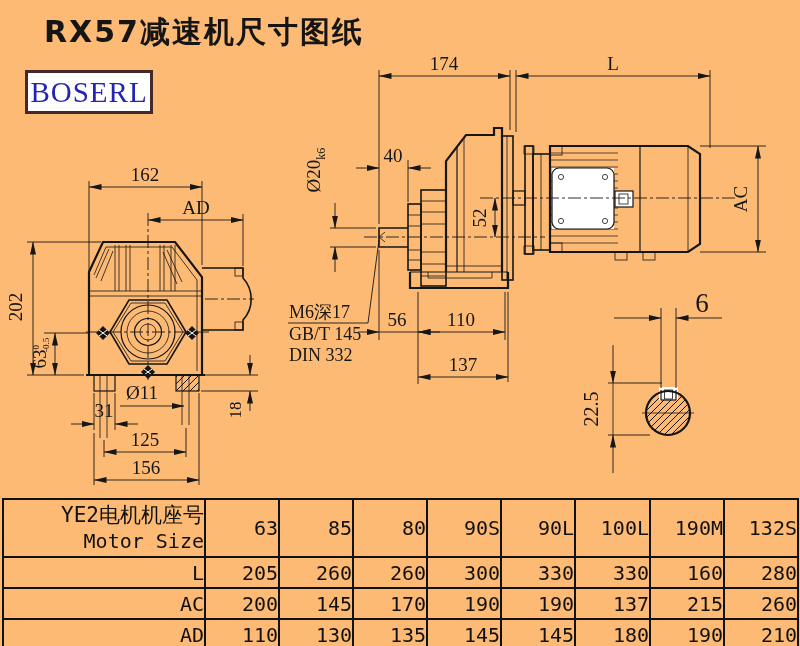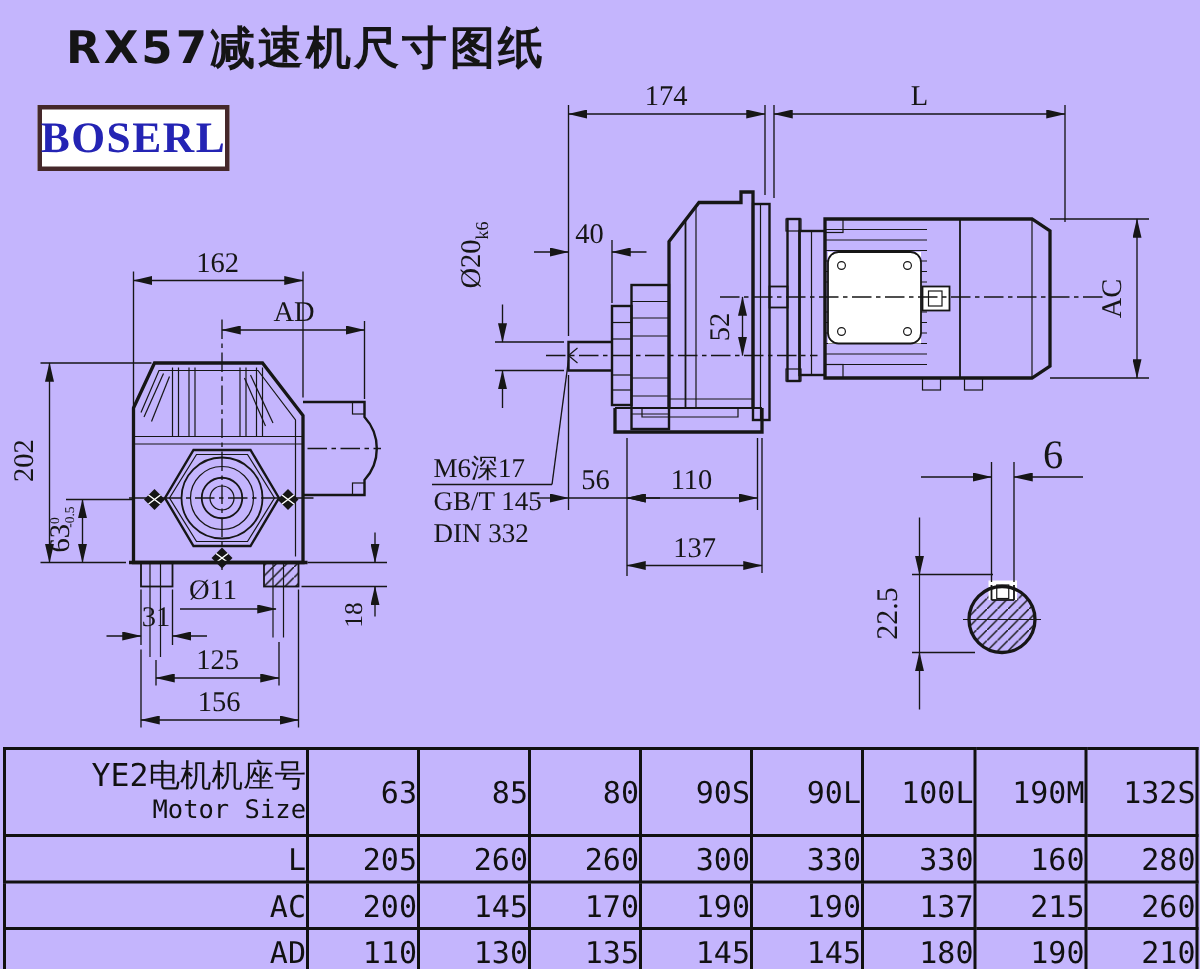--- a/index.html
+++ b/index.html
@@ -1,41 +1,41 @@
 <!DOCTYPE html>
 <html><head>
 <meta charset="utf-8">
 <style>
   html,body{margin:0;padding:0;background:#fff;}
-  #app{position:relative;width:800px;height:646px;background:#c4b5fd;overflow:hidden;
+  #app{position:relative;width:800px;height:646px;background:#fdba74;overflow:hidden;
        font-family:"Liberation Serif",serif;}
   #page-title{position:absolute;left:44px;top:12px;font-size:30px;font-weight:bold;
        color:#151515;letter-spacing:2px;font-family:"DejaVu Sans",sans-serif;white-space:nowrap;}
   #brand{position:absolute;left:25px;top:70px;width:122px;height:38px;
        border:3px solid #45282a;background:#fff;display:flex;align-items:center;justify-content:center;}
-  #brand span{font-family:"Liberation Serif",serif;font-weight:bold;font-size:29px;color:#2424b4;
+  #brand span{font-family:"Liberation Serif",serif;font-weight:normal;font-size:29px;color:#2424b4;
        letter-spacing:1px;line-height:1;}
   svg{position:absolute;left:0;top:0;}
   svg line,svg path,svg rect,svg circle,svg polygon,svg polyline{stroke:#161616;fill:none;stroke-width:1;}
   .o2{stroke-width:2.2;} .o16{stroke-width:1.6;} .o12{stroke-width:1.2;}
   .t{stroke-width:0.8;} .f{stroke-width:0.7;}
   .d{stroke-width:0.9;stroke-dasharray:13 3 3 3;}
   .dim{stroke-width:0.9;}
   .blk{fill:#161616;stroke:none;}
   .wh{fill:#fff;stroke:none;}
   svg text{fill:#161616;stroke:none;font-family:"Liberation Serif",serif;font-size:19px;}
   text.mid{text-anchor:middle;}
   text.big{font-size:27px;}
   text.note{font-size:18px;}
   #dim-table{position:absolute;left:2px;top:498px;width:795px;border-collapse:collapse;
        table-layout:fixed;text-align:center;color:#111;
        font-family:"DejaVu Sans Mono","Liberation Mono",monospace;font-size:20px;}
   #dim-table td{border:2px solid #111;padding:0;height:29px;text-align:right;}
   #dim-table td.hd{height:56px;line-height:1.2;}
-  .cn{font-size:21px;} .en{font-size:17px;padding-left:28px;}
+  .cn{font-size:21px;} .en{font-size:20px;padding-left:28px;}
 </style>
 </head>
 <body>
 
 <div id="app">
   <div id="page-title">RX57减速机尺寸图纸</div>
   <div id="brand">
     <span>BOSERL</span>
   </div>
 

